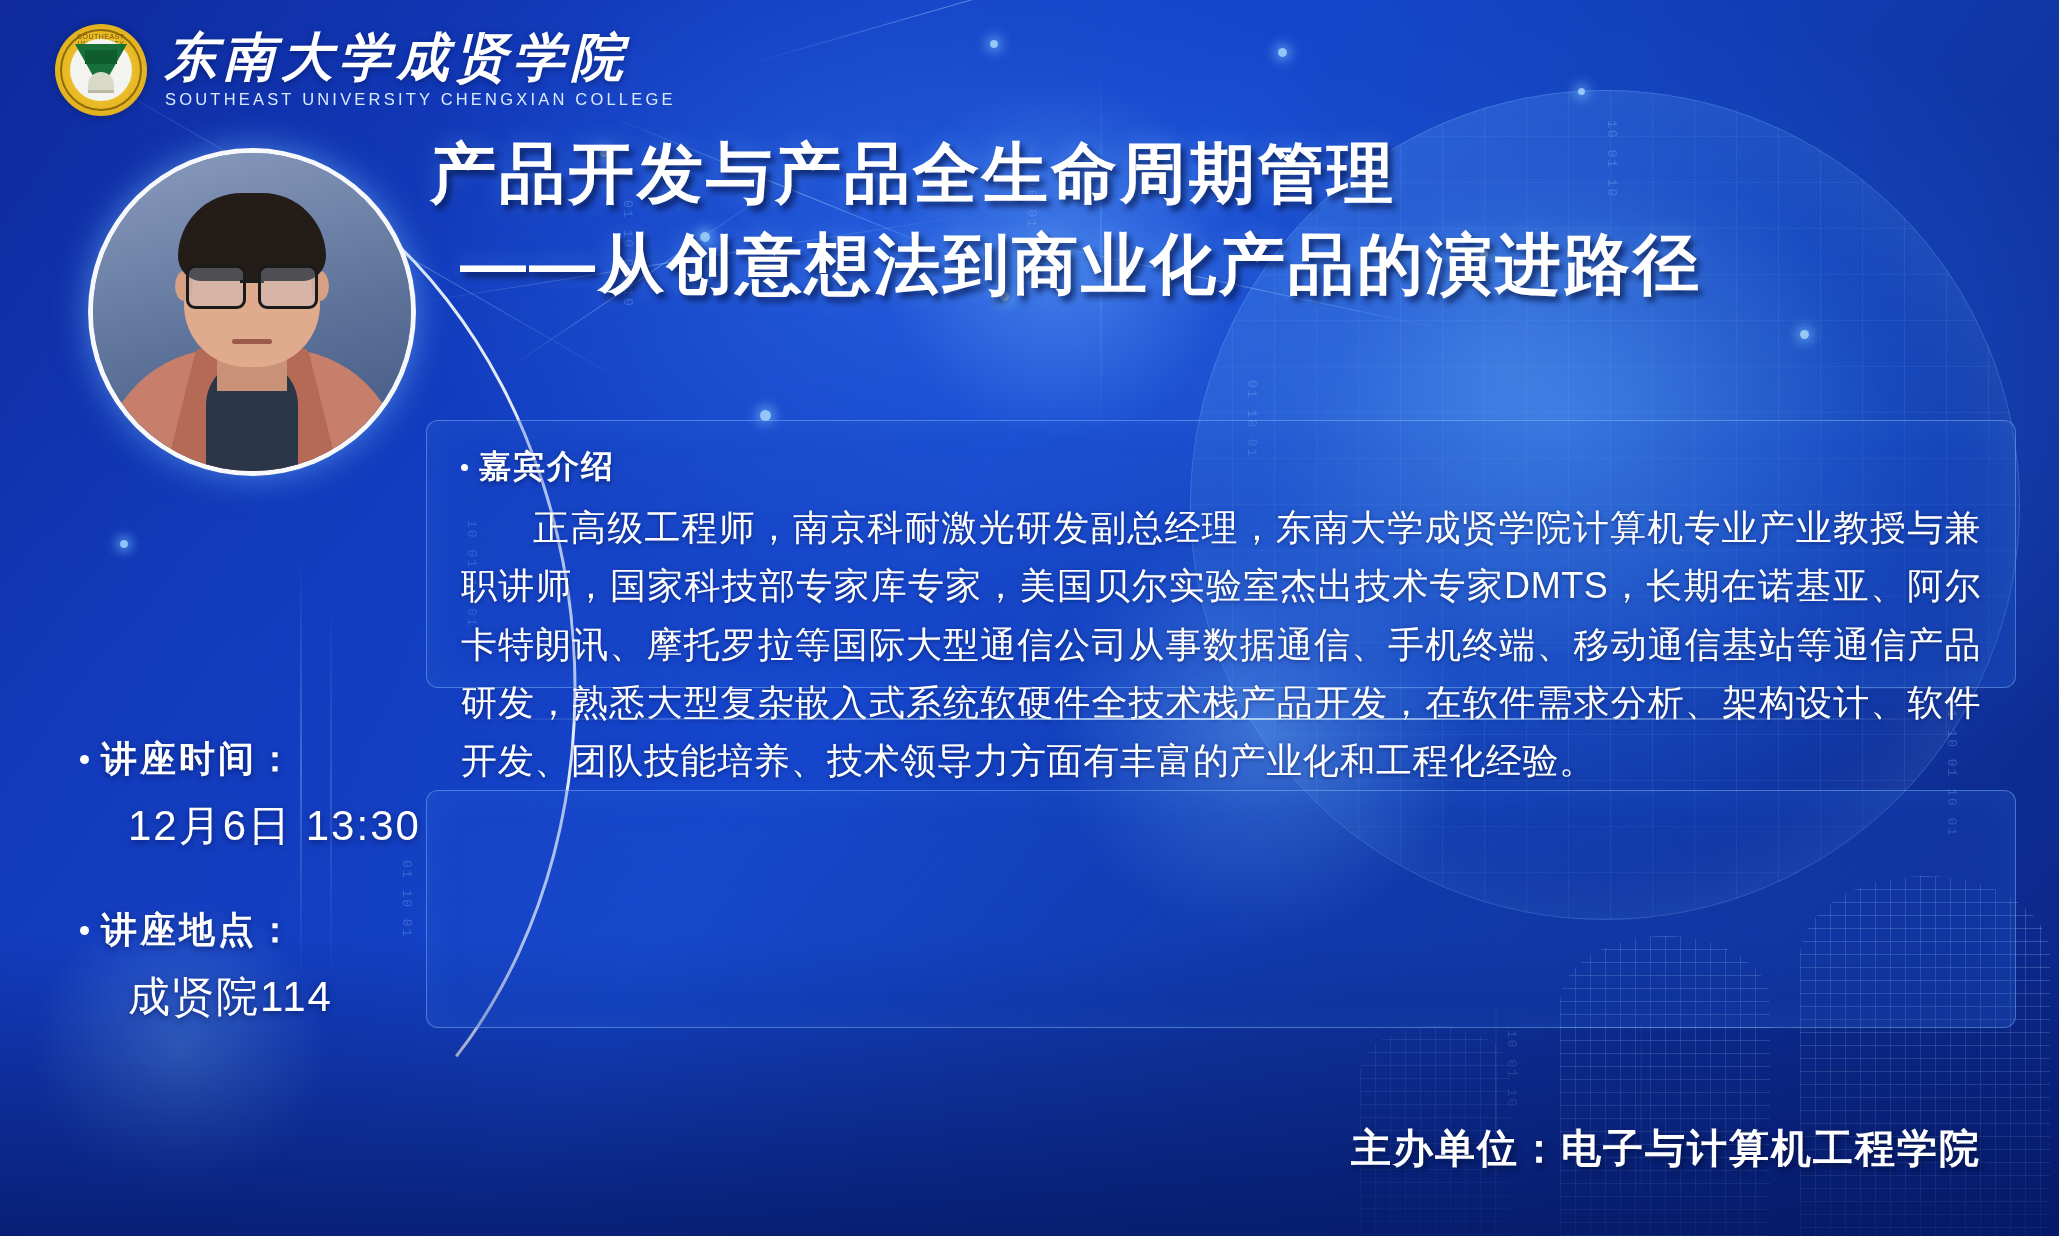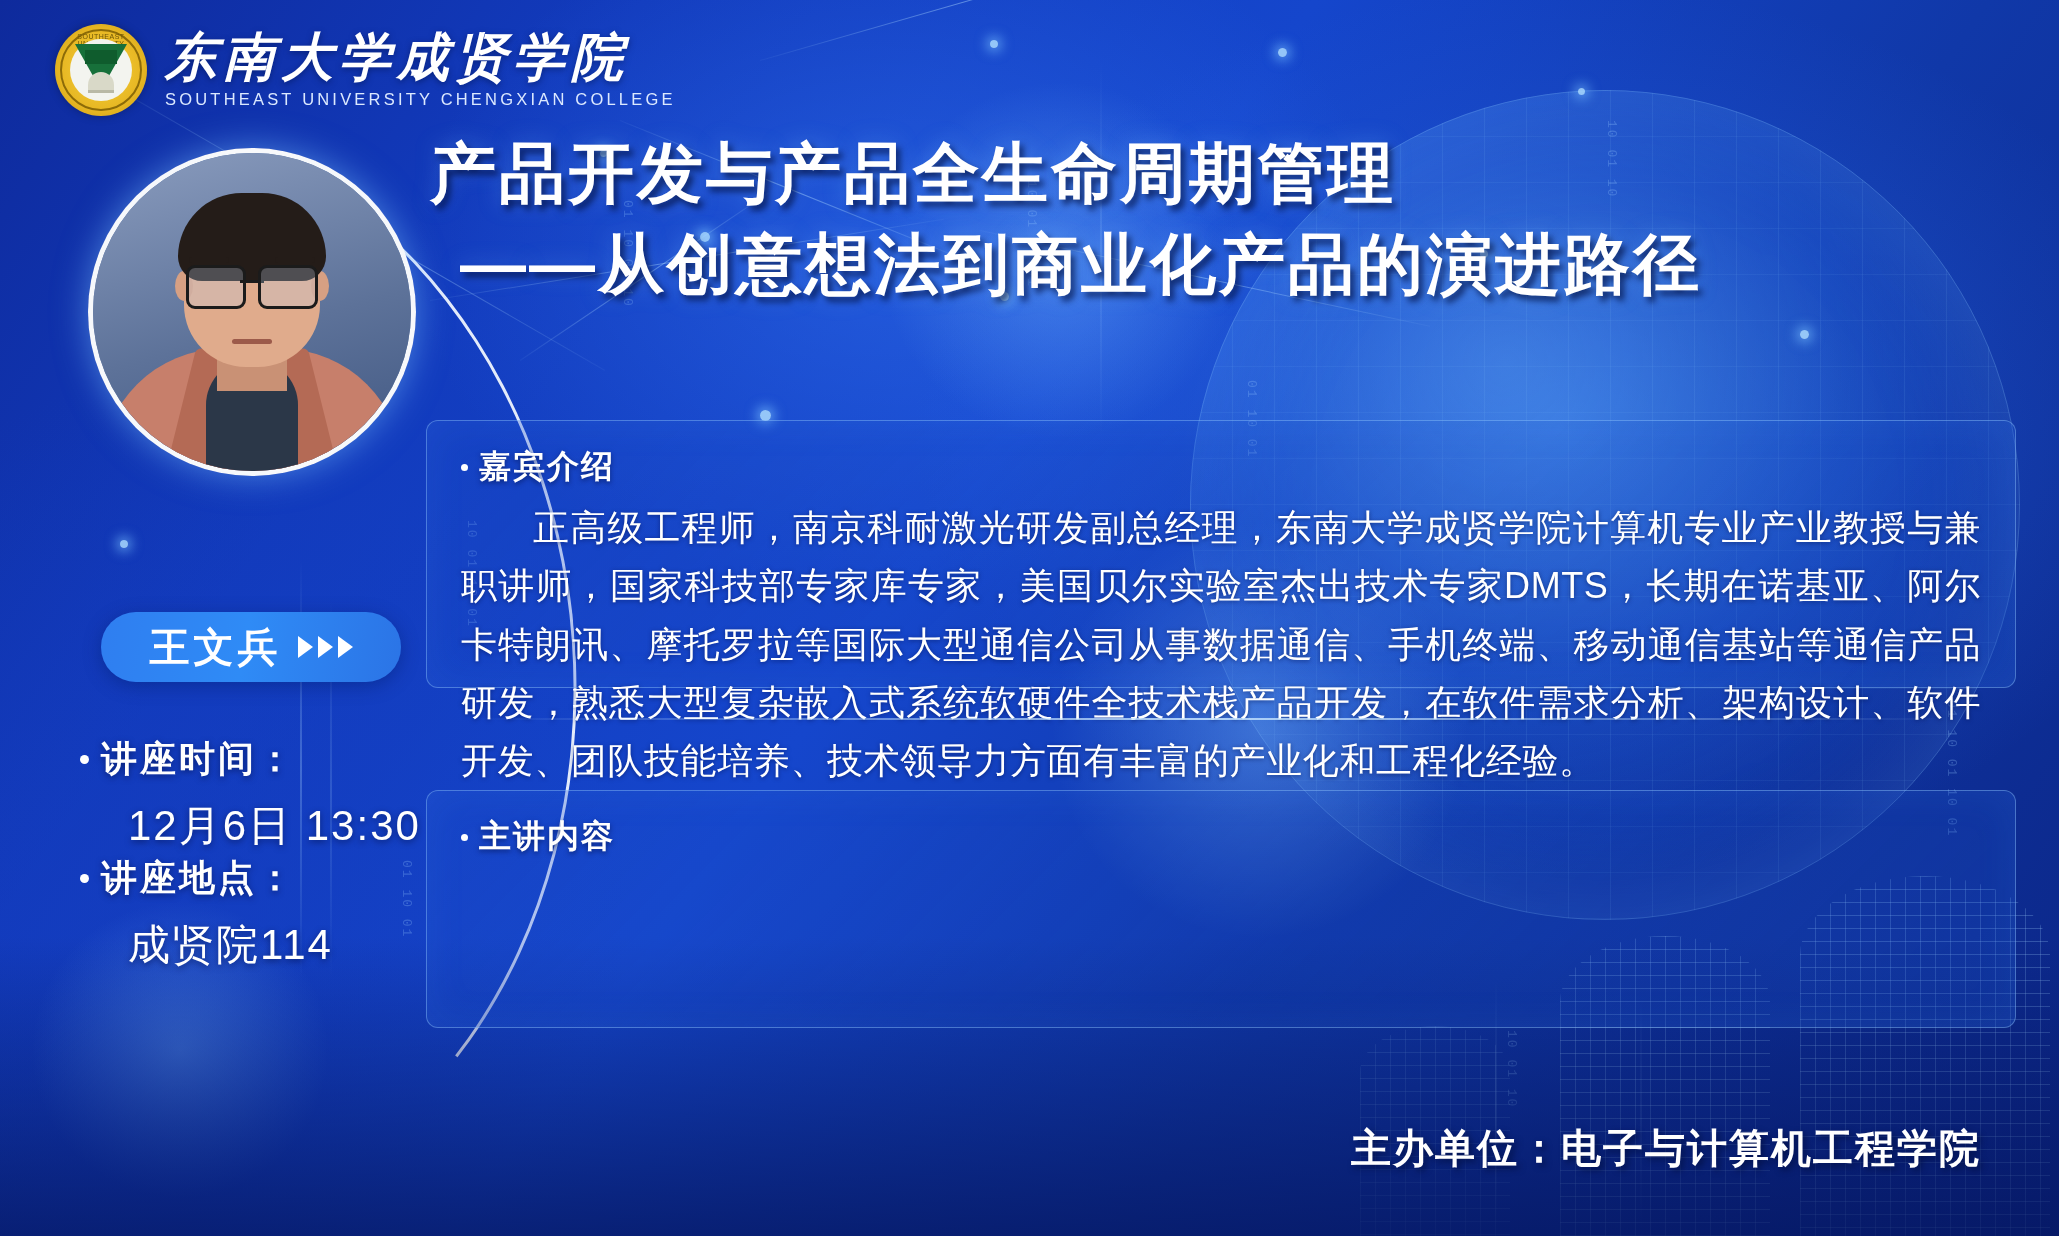--- a/index.html
+++ b/index.html
@@ -123,21 +123,21 @@
   }
   .name-pill .nm{font-size:40px;font-weight:700;color:#fff;letter-spacing:4px;}
   .name-pill .arrows{display:flex;gap:5px;}
   .name-pill .arrows i{width:0;height:0;border-top:11px solid transparent;border-bottom:11px solid transparent;border-left:15px solid #ffffff;display:block;}
 
   
   .info{position:absolute;left:80px;top:735px;width:360px;color:#ffffff;}
   .info-label{font-size:36px;font-weight:700;letter-spacing:3px;text-shadow:0 2px 6px rgba(0,15,70,0.6);display:flex;align-items:center;gap:12px;}
   .info-label .dot{width:9px;height:9px;border-radius:50%;background:#fff;flex:0 0 auto;}
   .info-value{font-size:42px;font-weight:400;letter-spacing:2px;margin:14px 0 0 48px;text-shadow:0 2px 6px rgba(0,15,70,0.6);}
-  .info-group2{}
+  .info-group2{margin-top:52px;}
 
   
   .title{position:absolute;left:430px;top:128px;width:1560px;}
   .title-line{
     font-size:66px;font-weight:700;color:#ffffff;letter-spacing:3px;line-height:1.38;
     text-shadow:4px 5px 6px rgba(3,18,70,0.75), 0 0 22px rgba(120,190,255,0.35);
     white-space:nowrap;
   }
   .title-line.l2{padding-left:30px;}
 
@@ -258,28 +258,20 @@
     <div class="pt-brow-l"></div>
     <div class="pt-brow-r"></div>
     <div class="pt-glass">
       <div class="lens l"></div>
       <div class="bridge"></div>
       <div class="lens r"></div>
     </div>
     <div class="pt-mouth"></div>
   </div>
 
-  <div class="name-pill">
-    <span class="nm">王文兵</span>
-    <span class="arrows">
-        <i></i>
-        <i></i>
-        <i></i>
-      </span>
-  </div>
 
   <div class="info">
     <div class="info-label">
       <span class="dot"></span>
       <span>讲座时间：</span>
     </div>
     <div class="info-value">12月6日  13:30</div>
 
     <div class="info-group2">
       <div class="info-label">
@@ -299,21 +291,17 @@
     <div class="panel-title">
       <span class="dot"></span>
       <span>嘉宾介绍</span>
     </div>
     <div class="panel-body">正高级工程师，南京科耐激光研发副总经理，东南大学成贤学院计算机专业产业教授与兼职讲师，国家科技部专家库专家，美国贝尔实验室杰出技术专家DMTS，长期在诺基亚、阿尔卡特朗讯、摩托罗拉等国际大型通信公司从事数据通信、手机终端、移动通信基站等通信产品研发，熟悉大型复杂嵌入式系统软硬件全技术栈产品开发，在软件需求分析、架构设计、软件开发、团队技能培养、技术领导力方面有丰富的产业化和工程化经验。</div>
   </div>
 
   <div class="divider"></div>
 
   <div class="panel panel-content">
-    <div class="panel-title">
-      <span class="dot"></span>
-      <span>主讲内容</span>
-    </div>
   </div>
 
   <div class="organizer">主办单位：电子与计算机工程学院</div>
 
 </div>
 
 </body></html>

